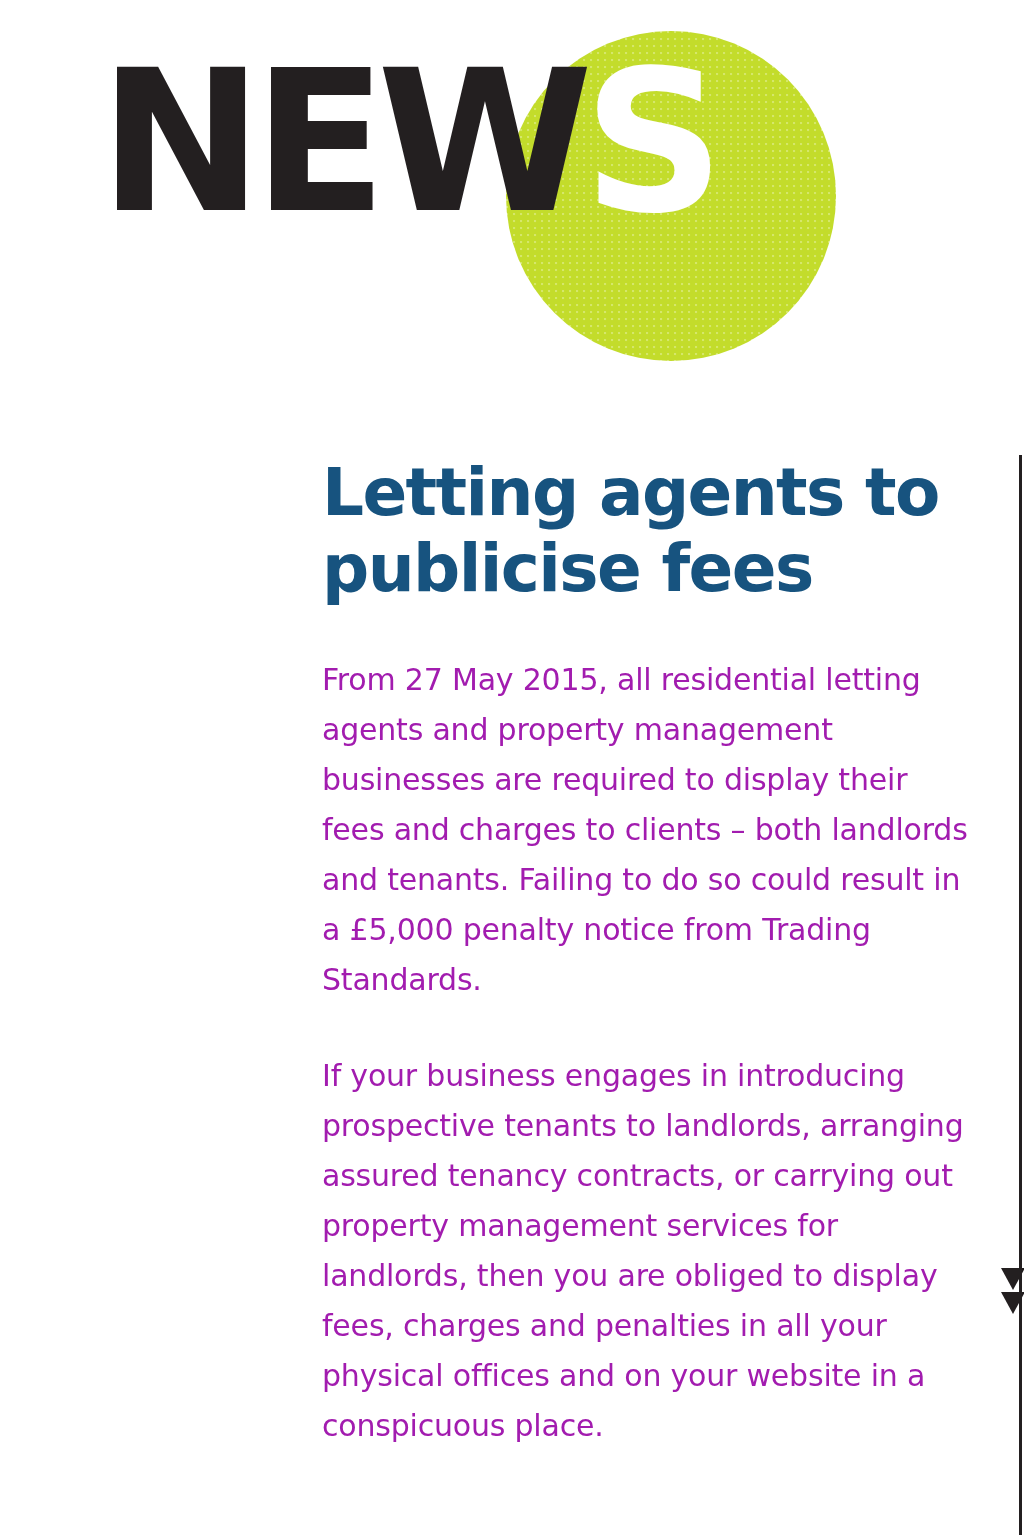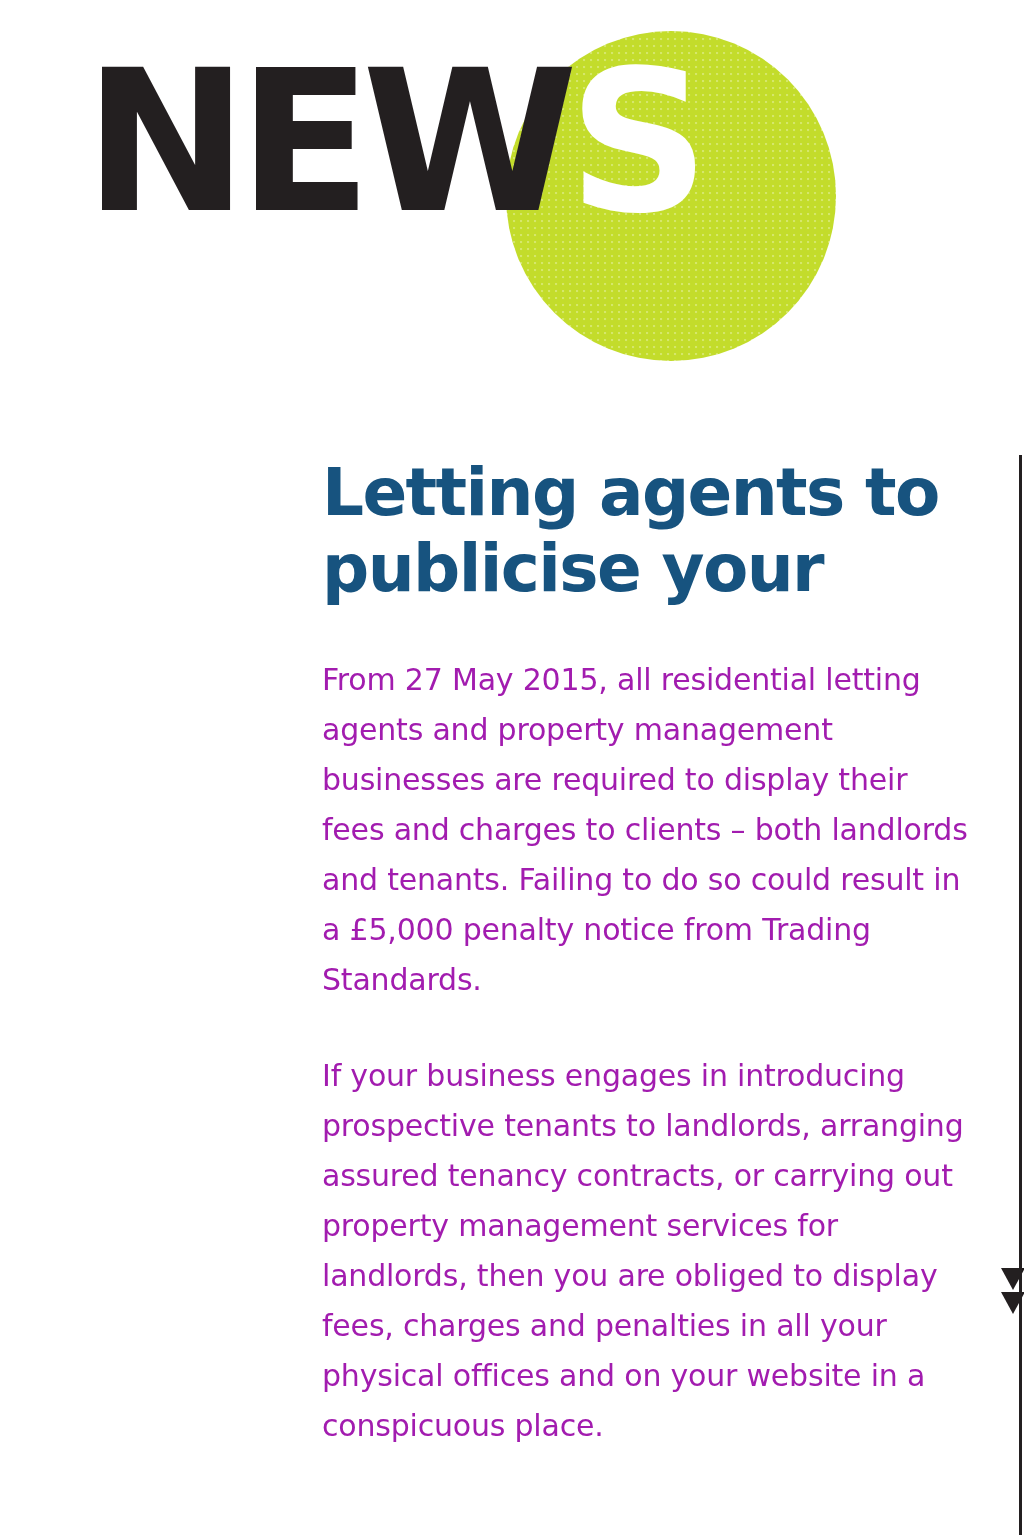--- a/index.html
+++ b/index.html
@@ -34,21 +34,21 @@
     width: 330px;
     height: 330px;
     border-radius: 50%;
     background-color: #c3dc2b;
     background-image:
       radial-gradient(circle at 1px 1px, rgba(255,255,255,0.30) 1.3px, rgba(255,255,255,0) 1.6px);
     background-size: 7px 7px;
   }
   .news-word {
     position: absolute;
-    left: 84px;
+    left: 99px;
     top: 44px;
     font-family: "DejaVu Sans", sans-serif;
     font-weight: bold;
     font-size: 196px;
     line-height: 196px;
     letter-spacing: -10px;
     color: #231f20;
     white-space: nowrap;
   }
   .news-word .s-white {
@@ -108,21 +108,21 @@
 <body>
 
 <div class="page">
 
   <div class="masthead">
     <div class="news-blob"></div>
     <div class="news-word"><span>NEW</span><span class="s-white">S</span></div>
   </div>
 
   <div class="article">
-    <h1 class="headline">Letting agents to publicise your</h1>
+    <h1 class="headline">Letting agents to publicise fees</h1>
     <div class="body-copy">
       <p>From 27 May 2015, all residential letting agents and property management businesses are required to display their fees and charges to clients – both landlords and tenants. Failing to do so could result in a £5,000 penalty notice from Trading Standards.</p>
       <p>If your business engages in introducing prospective tenants to landlords, arranging assured tenancy contracts, or carrying out property management services for landlords, then you are obliged to display fees, charges and penalties in all your physical offices and on your website in a conspicuous place.</p>
     </div>
   </div>
 
   <div class="edge-rule"></div>
   <div class="edge-arrow">
     <svg width="24" height="46" viewBox="0 0 24 46">
       <polygon points="0,0 24,0 12,22" fill="#231f20"></polygon>

